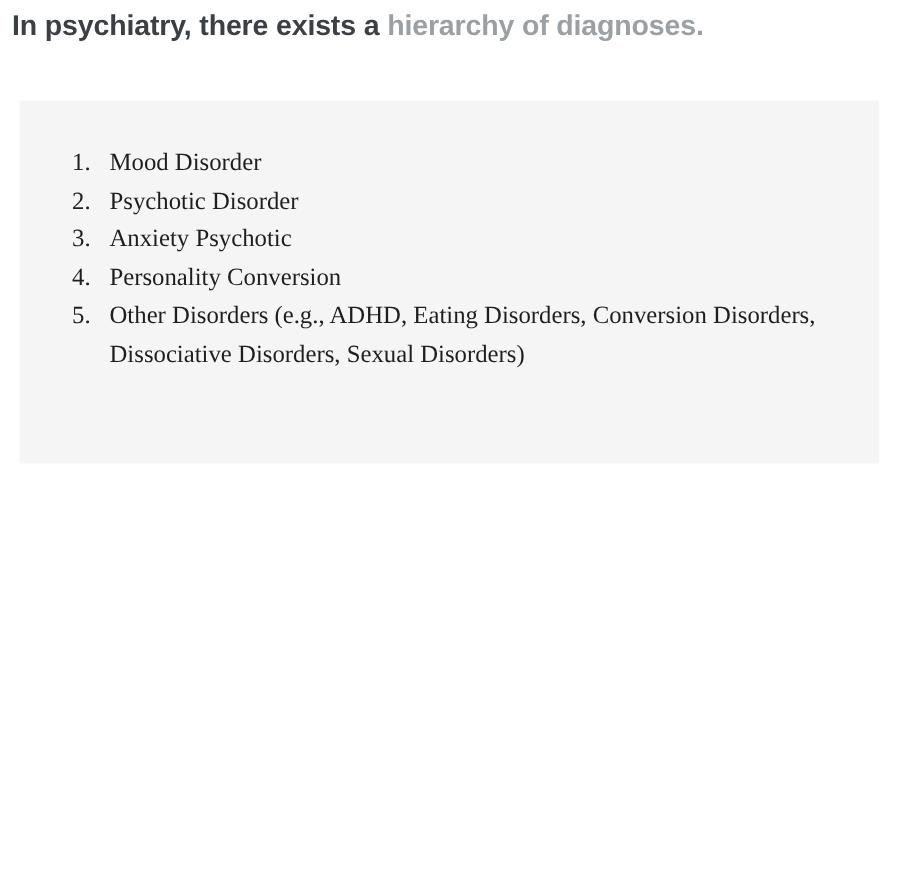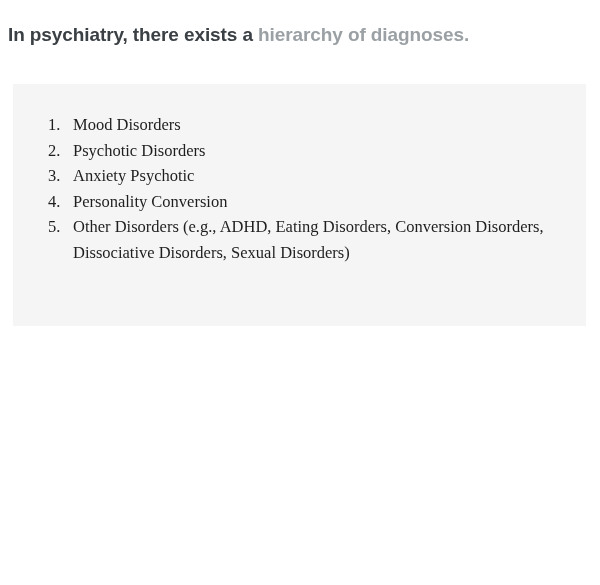--- a/index.html
+++ b/index.html
@@ -6,21 +6,21 @@
     margin: 0;
     padding: 0;
     background: #ffffff;
   }
   body {
     width: 600px;
     height: 585px;
     overflow: hidden;
   }
   .page-title {
-    margin: 24px 0 0 8px;
+    margin: 7px 0 0 8px;
     font-family: "Liberation Sans", sans-serif;
     font-size: 19px;
     font-weight: 600;
     letter-spacing: -0.1px;
     color: var(--title-text, #3b4045);
   }
   .page-title .title-link {
     color: var(--title-link, #9aa0a4);
     cursor: pointer;
   }
@@ -81,25 +81,25 @@
   </h1>
 
   <section class="quote-card">
 
 
 
 
     <ol class="diagnosis-list">
       <li>
         <span class="item-num">1.</span>
-        <span class="item-text">Mood Disorders</span>
+        <span class="item-text">Mood Disorder</span>
       </li>
       <li>
         <span class="item-num">2.</span>
-        <span class="item-text">Psychotic Disorders</span>
+        <span class="item-text">Psychotic Disorder</span>
       </li>
       <li>
         <span class="item-num">3.</span>
         <span class="item-text">Anxiety Psychotic</span>
       </li>
       <li>
         <span class="item-num">4.</span>
         <span class="item-text">Personality Conversion</span>
       </li>
       <li>

